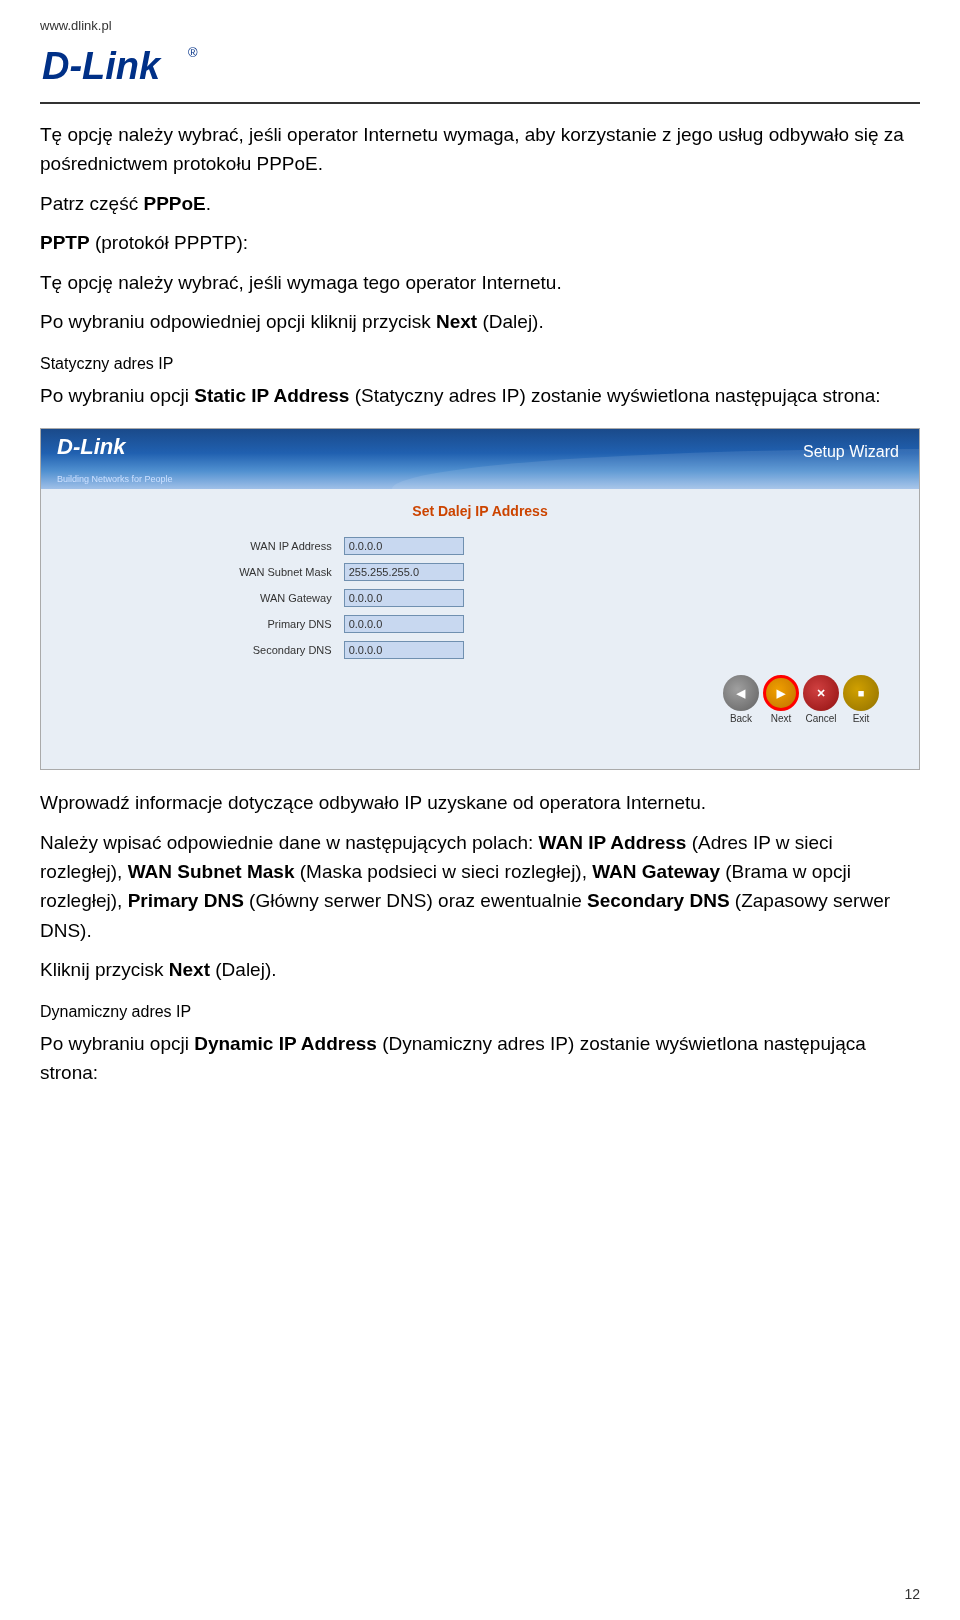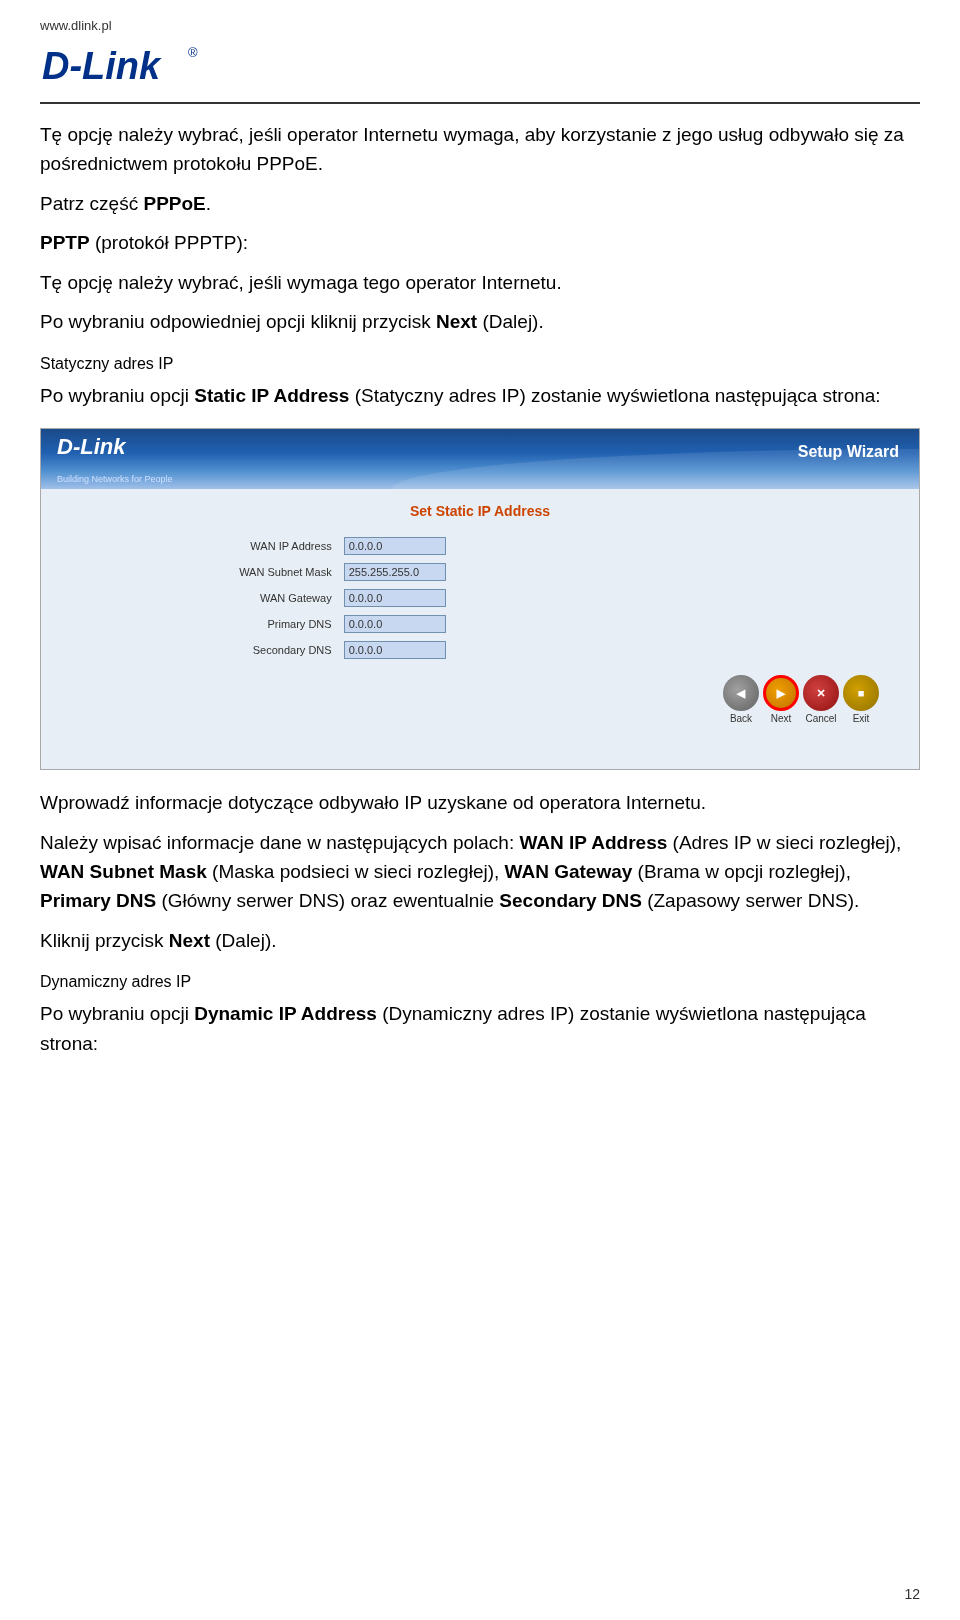--- a/index.html
+++ b/index.html
@@ -83,21 +83,21 @@
       color: #cce0ff;
       font-size: 9px;
       margin-top: 14px;
     }
     .router-header-title {
       position: absolute;
       right: 20px;
       top: 14px;
       color: #fff;
       font-size: 16px;
-      font-weight: bold;
+      font-weight: normal;
     }
     .router-header-wave {
       position: absolute;
       bottom: 0;
       right: 0;
       width: 60%;
       height: 40px;
       background: rgba(255,255,255,0.1);
       border-radius: 100% 0 0 0;
     }
@@ -126,21 +126,21 @@
     .form-table tr td:first-child {
       text-align: right;
       white-space: nowrap;
       width: 130px;
     }
     .form-input {
       background: #c8d8f0;
       border: 1px solid #7090b0;
       padding: 2px 4px;
       font-size: 11px;
-      width: 102px;
+      width: 120px;
       color: #333;
       display: inline-block;
     }
     .router-buttons {
       display: flex;
       justify-content: flex-end;
       gap: 4px;
       padding: 12px 20px 10px 0;
       align-items: center;
     }
@@ -224,21 +224,21 @@
     <div class="router-header">
       <div>
         <div class="router-header-logo">D-Link</div>
         <div class="router-header-tagline">Building Networks for People</div>
       </div>
       <div class="router-header-wave"></div>
       <div class="router-header-title">Setup Wizard</div>
     </div>
 
     <div class="router-content">
-      <div class="form-title">Set Static IP Address</div>
+      <div class="form-title">Set Dalej IP Address</div>
       <table class="form-table">
         <tbody>
             <tr>
           <td>WAN IP Address</td>
           <td><span class="form-input">0.0.0.0</span></td>
         </tr>
         <tr>
           <td>WAN Subnet Mask</td>
           <td><span class="form-input">255.255.255.0</span></td>
         </tr>
@@ -277,21 +277,21 @@
       </div>
     </div>
   </div>
 </div>
 
 <p class="body-text">
   <span>Wprowadź informacje dotyczące odbywało IP uzyskane od operatora Internetu.</span>
 </p>
 
 <p class="body-text">
-  <span>Należy wpisać informacje dane w następujących polach: </span><b>WAN IP Address</b><span> (Adres IP w sieci rozległej), </span><b>WAN Subnet Mask</b><span> (Maska podsieci w sieci rozległej), </span><b>WAN Gateway</b><span> (Brama w opcji rozległej), </span><b>Primary DNS</b><span> (Główny serwer DNS) oraz ewentualnie </span><b>Secondary DNS</b><span> (Zapasowy serwer DNS).</span>
+  <span>Należy wpisać odpowiednie dane w następujących polach: </span><b>WAN IP Address</b><span> (Adres IP w sieci rozległej), </span><b>WAN Subnet Mask</b><span> (Maska podsieci w sieci rozległej), </span><b>WAN Gateway</b><span> (Brama w opcji rozległej), </span><b>Primary DNS</b><span> (Główny serwer DNS) oraz ewentualnie </span><b>Secondary DNS</b><span> (Zapasowy serwer DNS).</span>
 </p>
 
 <p class="body-text">
   <span>Kliknij przycisk </span><b>Next</b><span> (Dalej).</span>
 </p>
 
 <div class="section-heading">Dynamiczny adres IP</div>
 
 <p class="body-text">
   <span>Po wybraniu opcji </span><b>Dynamic IP Address</b><span> (Dynamiczny adres IP) zostanie wyświetlona następująca strona:</span>

